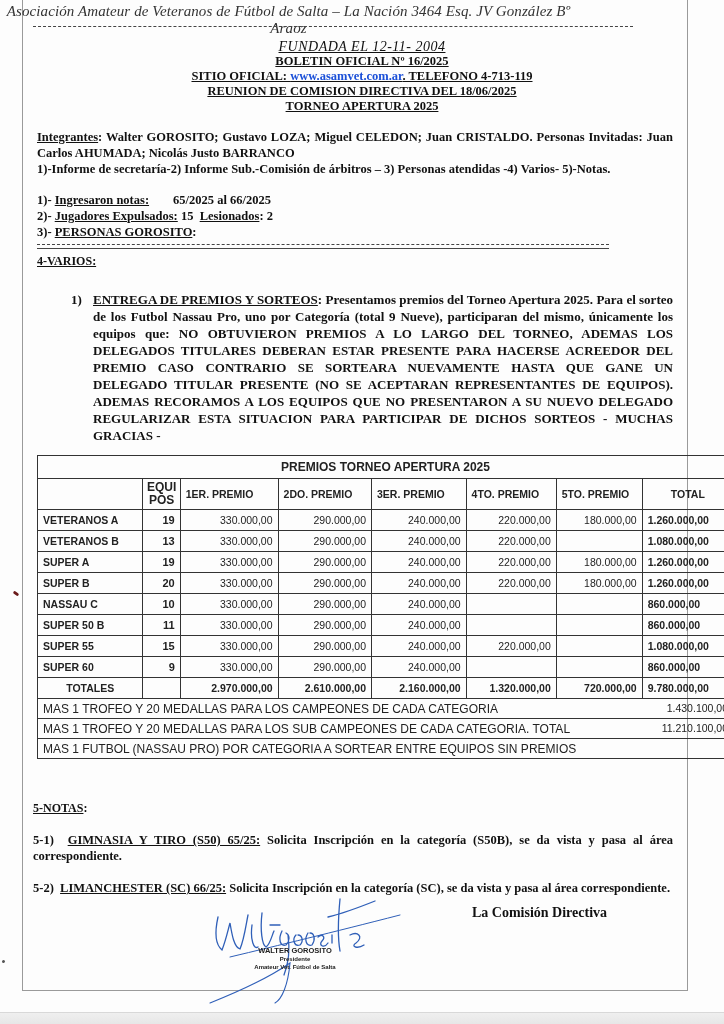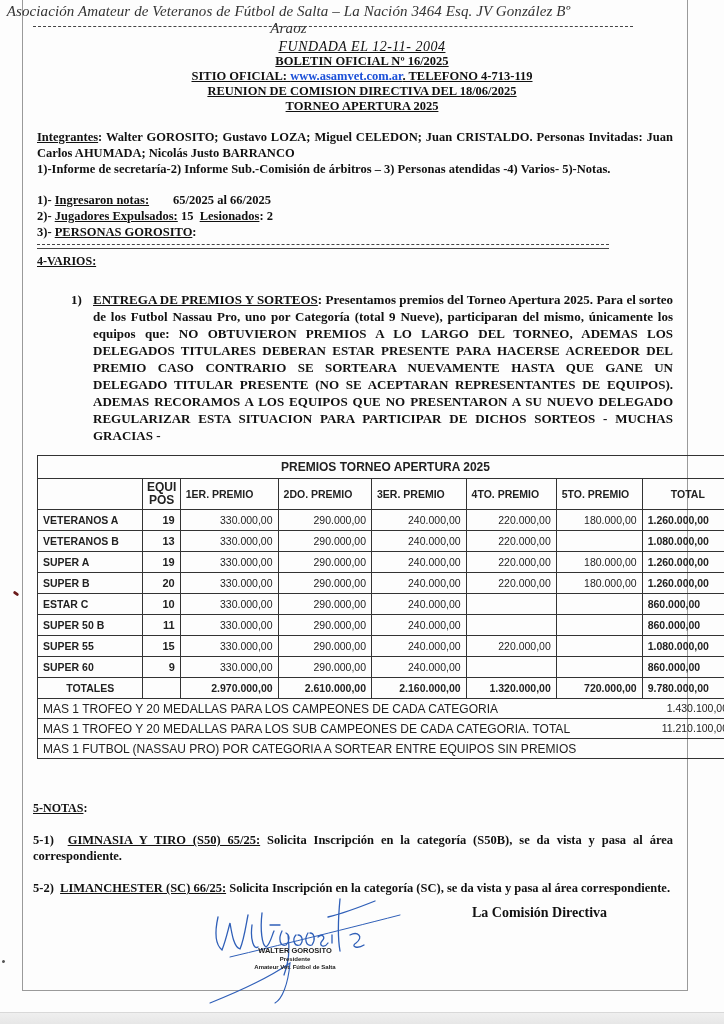--- a/index.html
+++ b/index.html
@@ -169,21 +169,21 @@
     <td class="cat">SUPER B</td>
     <td class="eq">20</td>
     <td class="num">330.000,00</td>
     <td class="num">290.000,00</td>
     <td class="num">240.000,00</td>
     <td class="num">220.000,00</td>
     <td class="num">180.000,00</td>
     <td class="tot">1.260.000,00</td>
   </tr>
   <tr>
-    <td class="cat">ESTAR C</td>
+    <td class="cat">NASSAU C</td>
     <td class="eq">10</td>
     <td class="num">330.000,00</td>
     <td class="num">290.000,00</td>
     <td class="num">240.000,00</td>
     <td class="num"></td>
     <td class="num"></td>
     <td class="tot">860.000,00</td>
   </tr>
   <tr>
     <td class="cat">SUPER 50 B</td>

